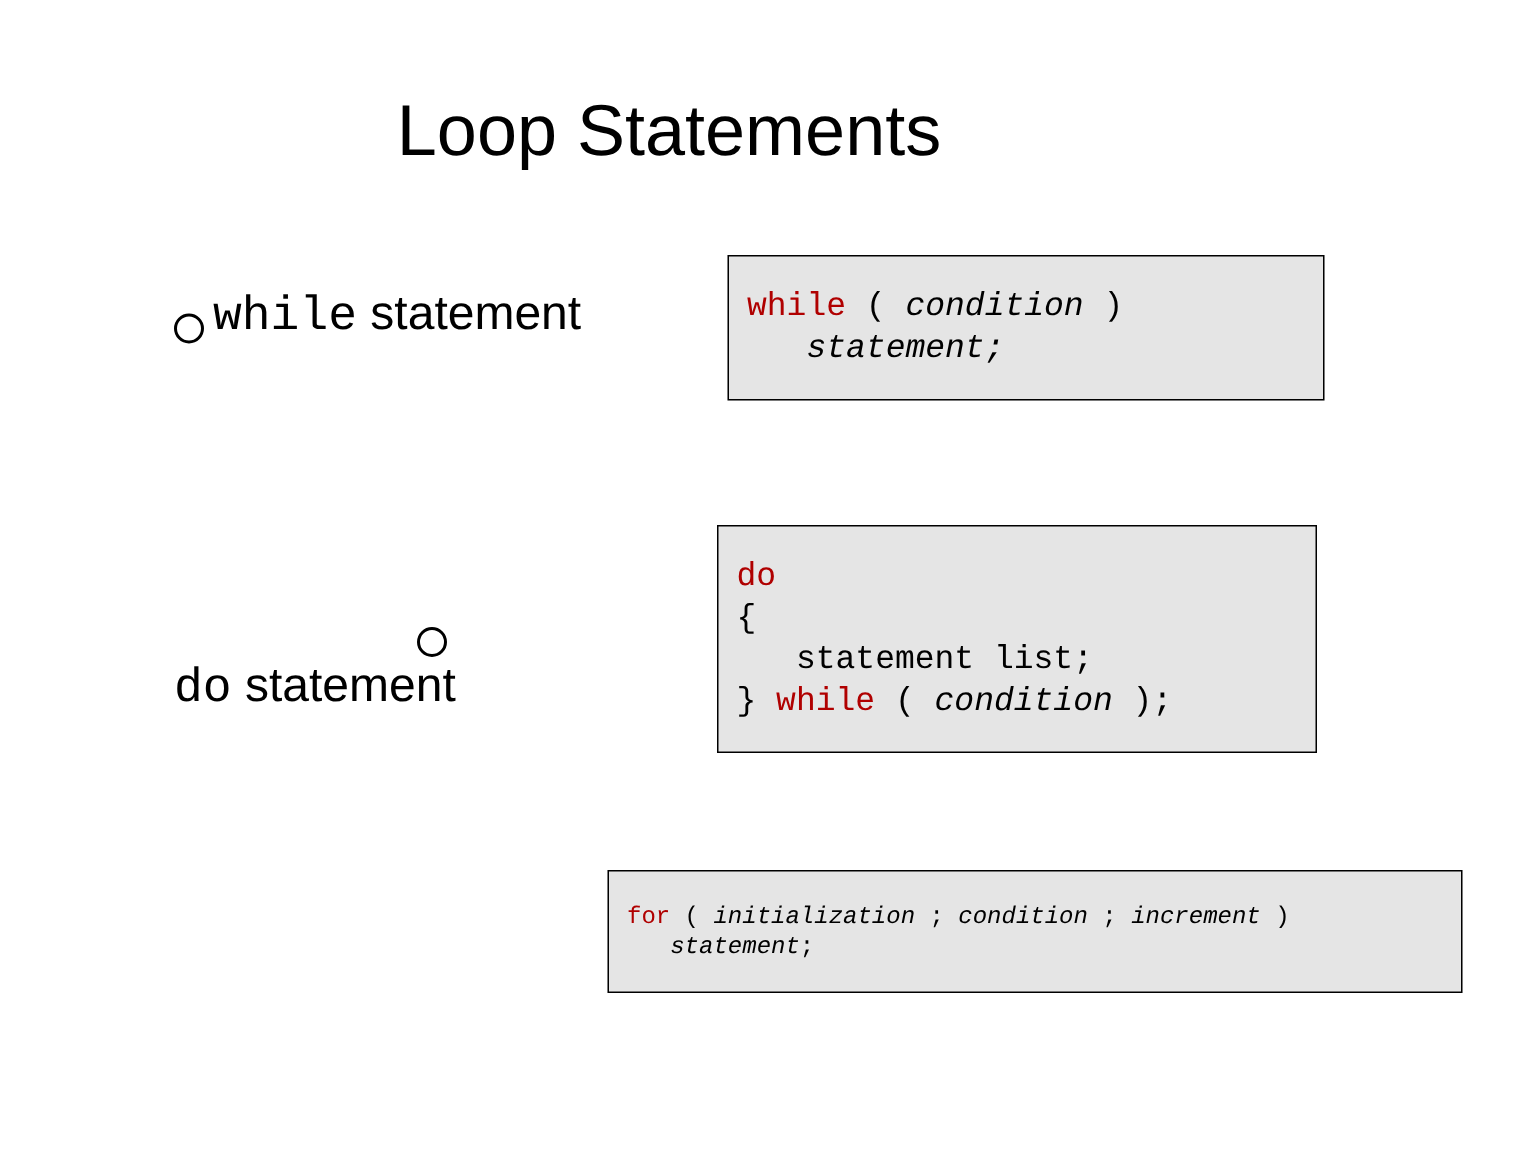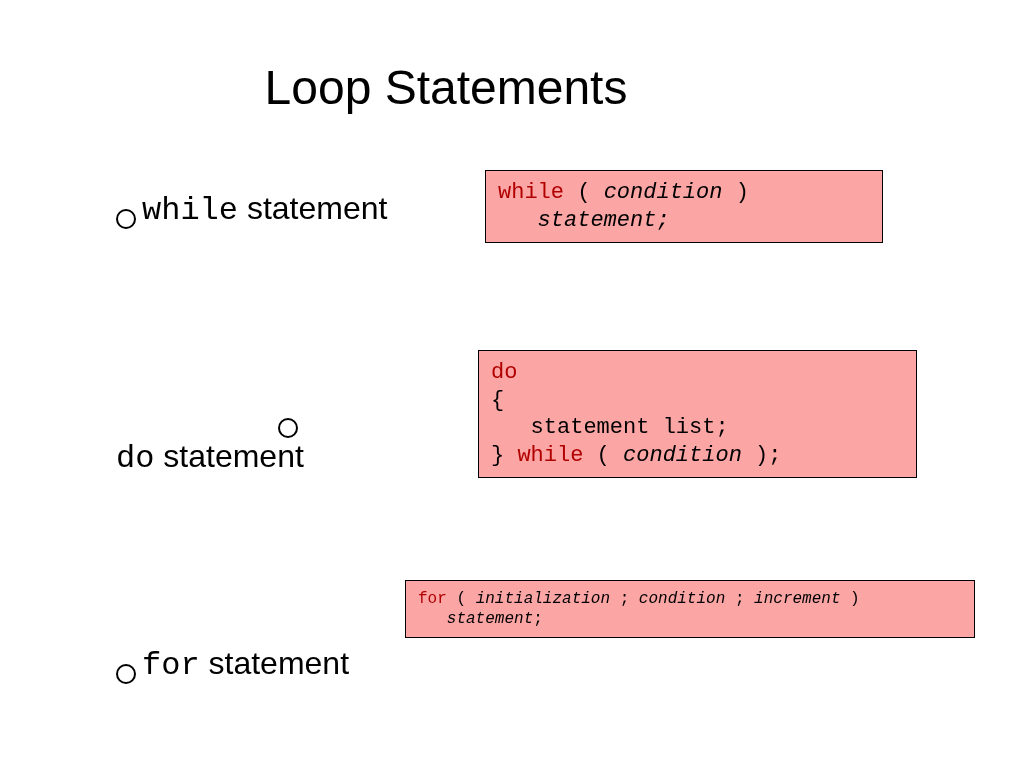--- a/index.html
+++ b/index.html
@@ -45,38 +45,38 @@
   }
   .bullet .kw {
     font-family: "Courier New", Courier, monospace;
   }
   .bullet .rest {
     font-family: Helvetica, Arial, sans-serif;
   }
   .codebox {
     position: absolute;
     border: 1px solid #000;
-    padding: 8px 12px;
+    padding: 20px 12px;
     font-family: "Courier New", Courier, monospace;
     font-size: 22px;
     line-height: 1.25;
     white-space: pre;
     box-sizing: border-box;
-    background: #fca5a5;
+    background: #e5e5e5;
   }
   .kw-red { color: #b00000; }
   .ital { font-style: italic; }
 
   
   #bullet-while { top: 190px; }
   #bullet-do    { top: 418px; flex-direction: column; }
   #bullet-for   { top: 645px; }
 
   #box-while { top: 170px; left: 485px; width: 398px; }
-  #box-do    { top: 350px; left: 478px; width: 439px; }
+  #box-do    { top: 350px; left: 478px; width: 400px; }
   #box-for   { top: 580px; left: 405px; width: 570px; font-size: 16px; }
 </style>
 </head>
 <body>
 
 <div class="slide">
 
   <div class="title">Loop Statements</div>
 
   <div class="bullet" id="bullet-while">
@@ -90,21 +90,17 @@
   <div class="bullet" id="bullet-do">
     <span class="marker"></span>
     <span><span class="kw">do</span><span class="rest"> statement</span></span>
   </div>
 
   <div class="codebox" id="box-do"><span class="kw-red">do</span>
 <span>{</span>
 <span>   </span><span>statement list;</span>
 <span>} </span><span class="kw-red">while</span><span> ( </span><span class="ital">condition</span><span> );</span></div>
 
-  <div class="bullet" id="bullet-for">
-    <span class="marker"></span>
-    <span><span class="kw">for</span><span class="rest"> statement</span></span>
-  </div>
 
   <div class="codebox" id="box-for"><span class="kw-red">for</span><span> ( </span><span class="ital">initialization</span><span> ; </span><span class="ital">condition</span><span> ; </span><span class="ital">increment</span><span> )</span>
 <span>   </span><span class="ital">statement</span><span>;</span></div>
 
 </div>
 
 </body></html>

